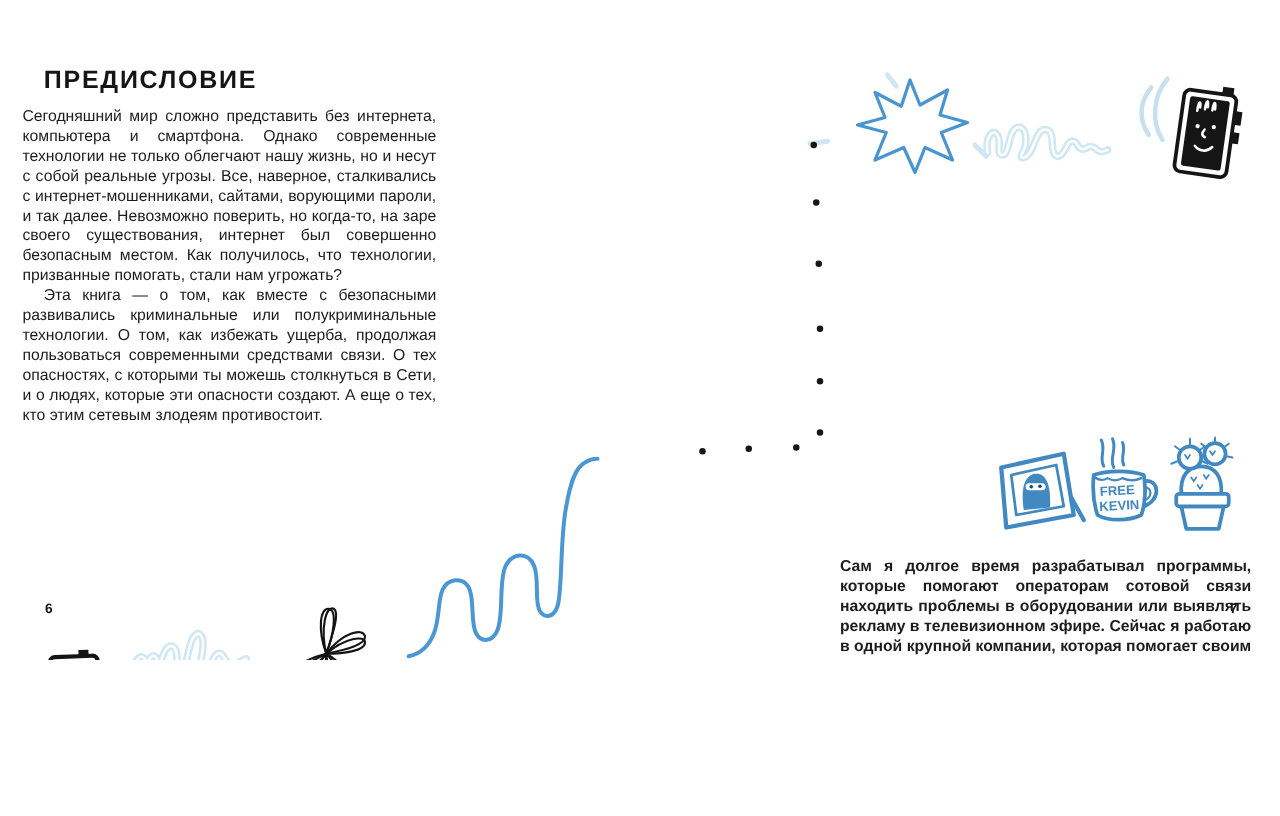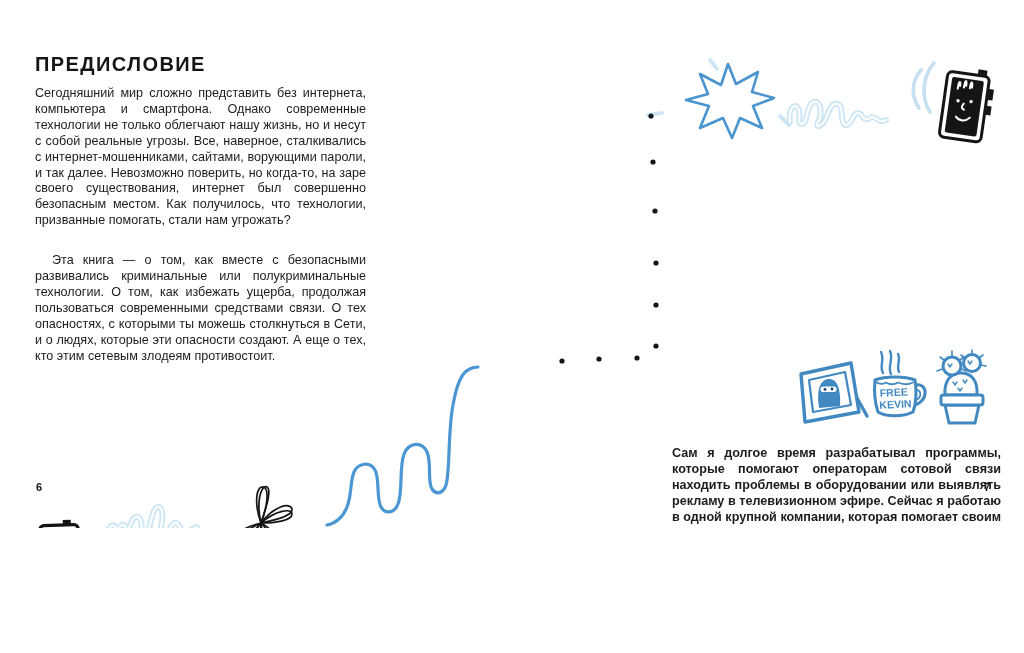--- a/index.html
+++ b/index.html
@@ -4,22 +4,22 @@
 <style>
   html,body{margin:0;padding:0;}
   body{background:#ffffff;font-family:"Liberation Sans",sans-serif;}
   .spread{position:relative;width:1024px;height:528px;background:#ffffff;overflow:hidden;}
   .heading{
     position:absolute;left:35px;top:54px;margin:0;
     font-size:20px;font-weight:bold;letter-spacing:1.4px;color:#151515;line-height:1;
   }
   .textcol{position:absolute;color:#1c1c1c;font-size:12.6px;line-height:15.9px;text-align:justify;text-align-last:left;}
   .textcol p{margin:0;}
-  .textcol p.indent{text-indent:17px;margin-top:24px;}
-  .col-left{left:35px;top:86px;width:331px;}
+  .textcol p.indent{text-indent:17px;}
+  .col-left{left:18px;top:86px;width:331px;}
   .col-right{left:672px;top:446px;width:329px;font-weight:bold;}
   .pagenum{position:absolute;bottom:35px;font-size:11px;font-weight:bold;color:#151515;}
   .pagenum.left{left:36px;}
   .pagenum.right{right:34px;}
   .doodle{position:absolute;}
   svg{display:block;overflow:visible;}
   .mug-text{font-family:"Liberation Sans",sans-serif;font-weight:bold;}
 </style>
 </head>
 <body>

